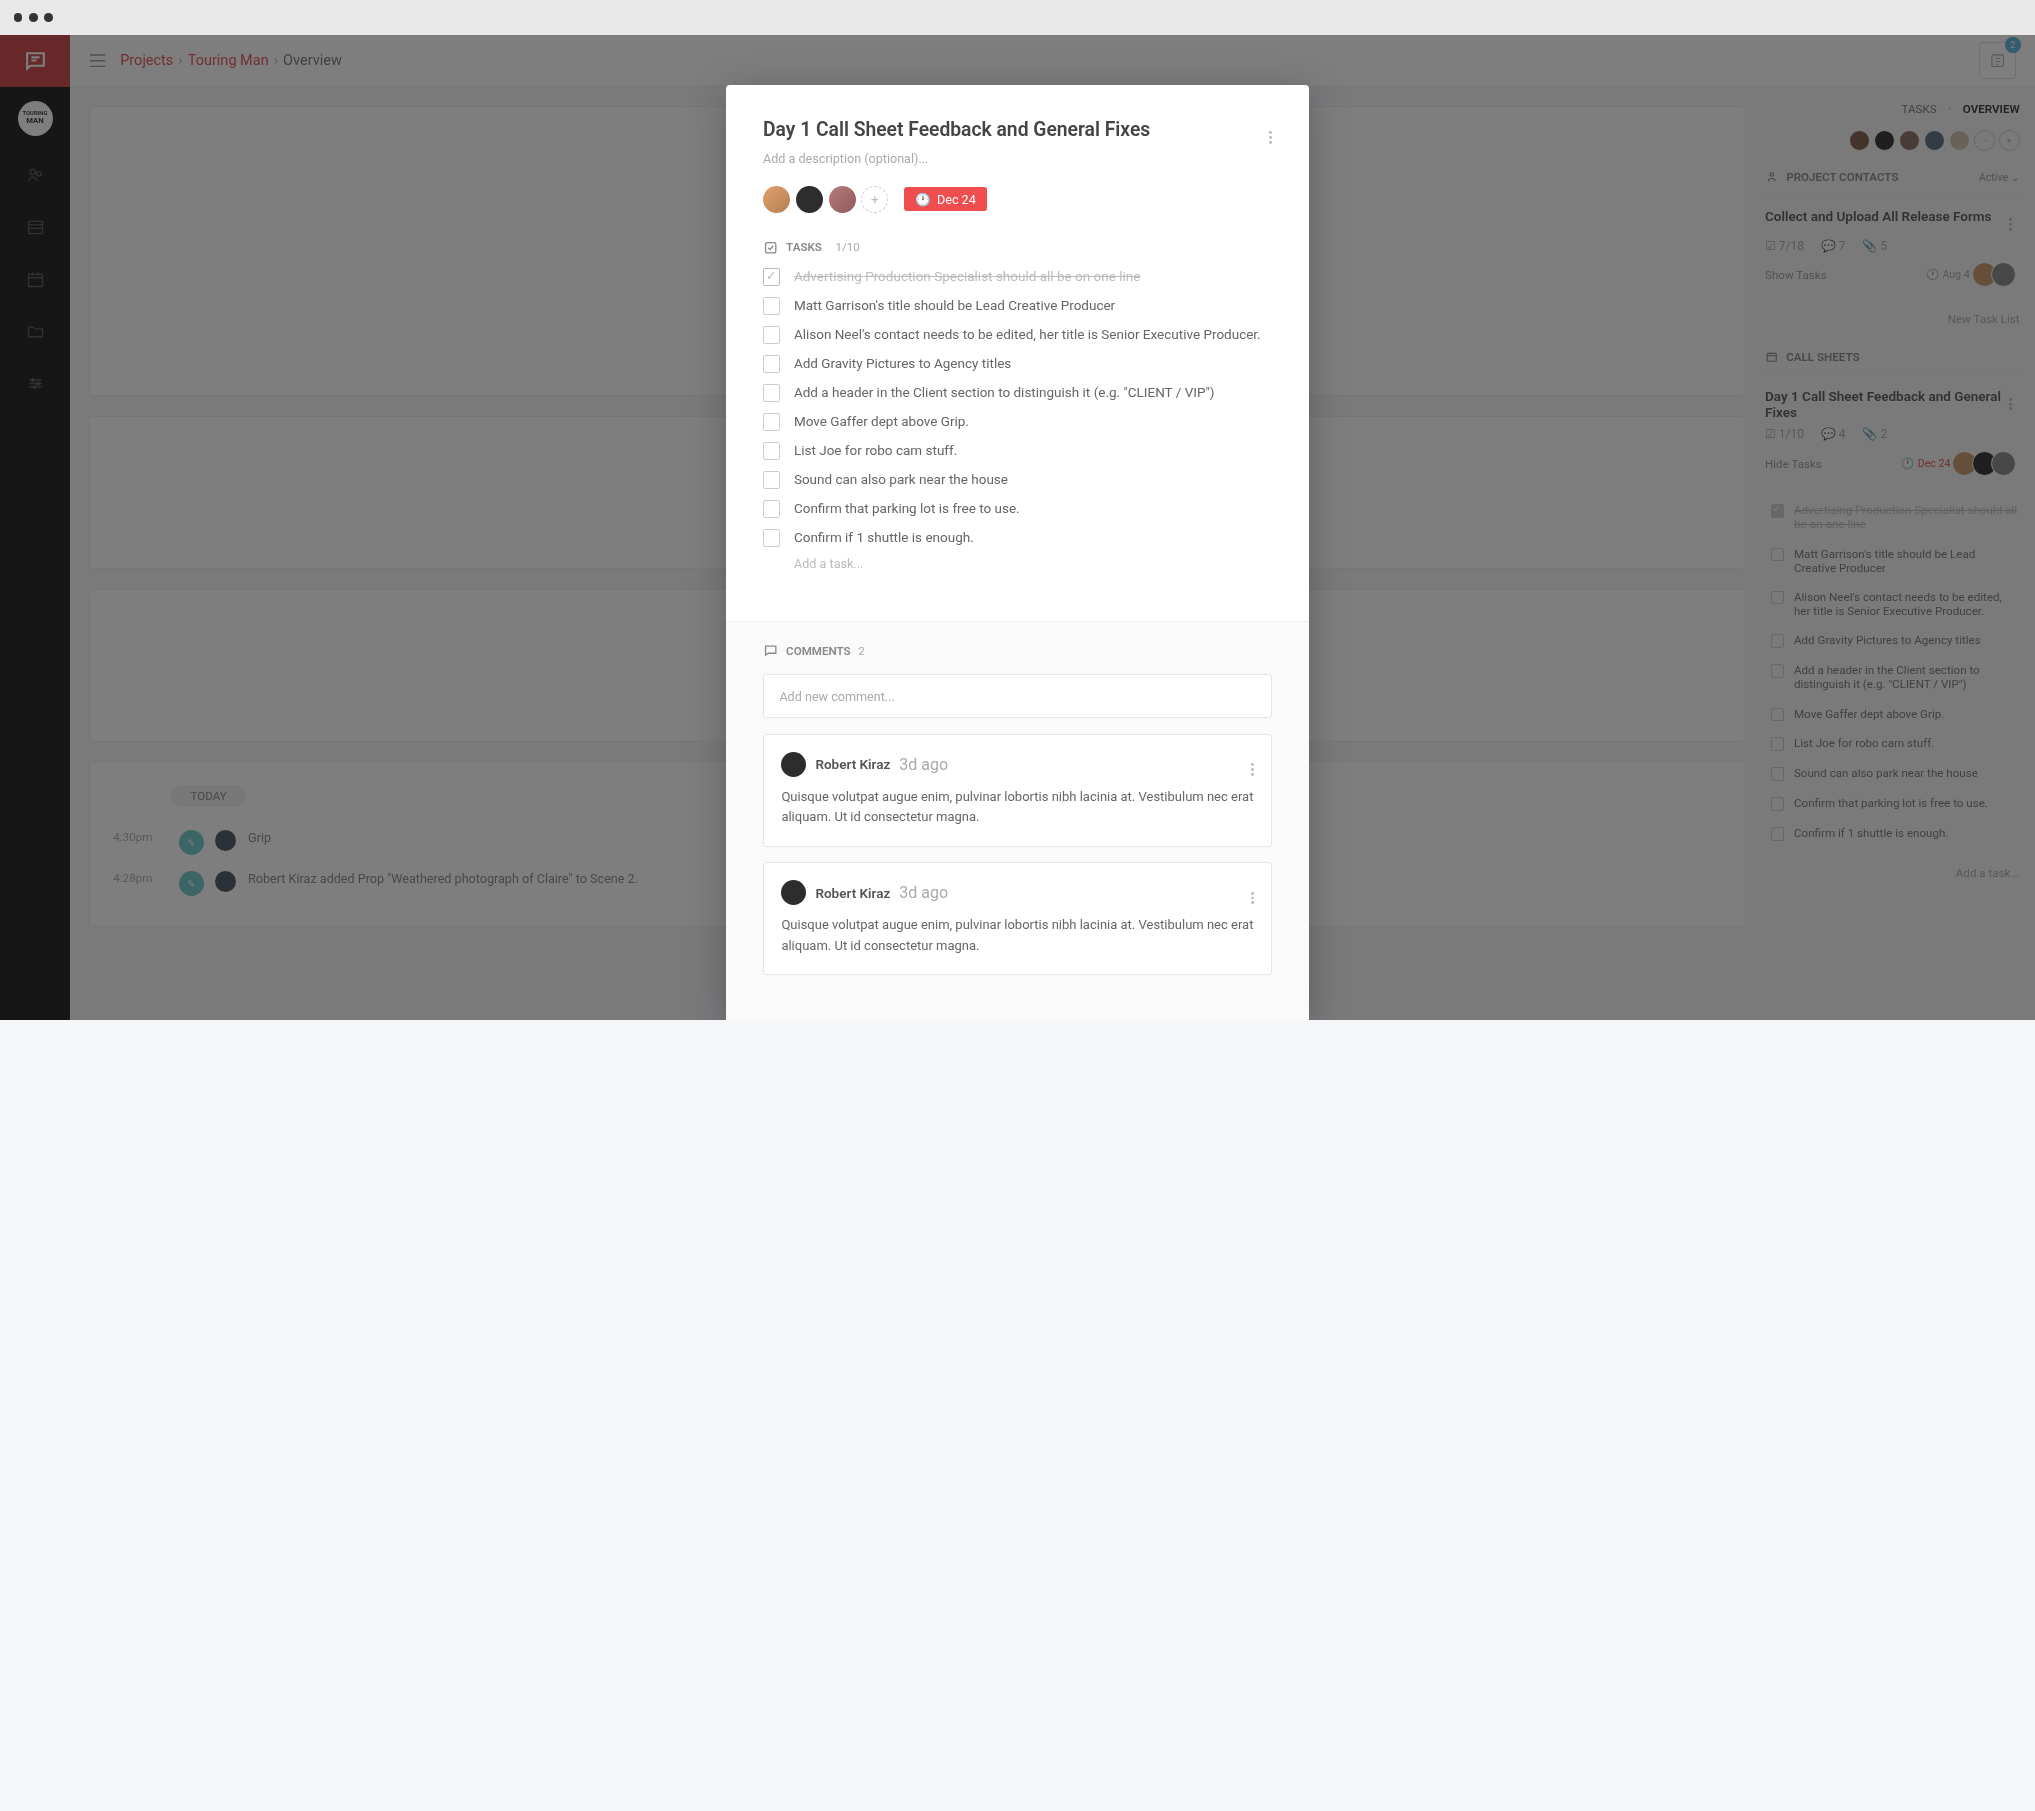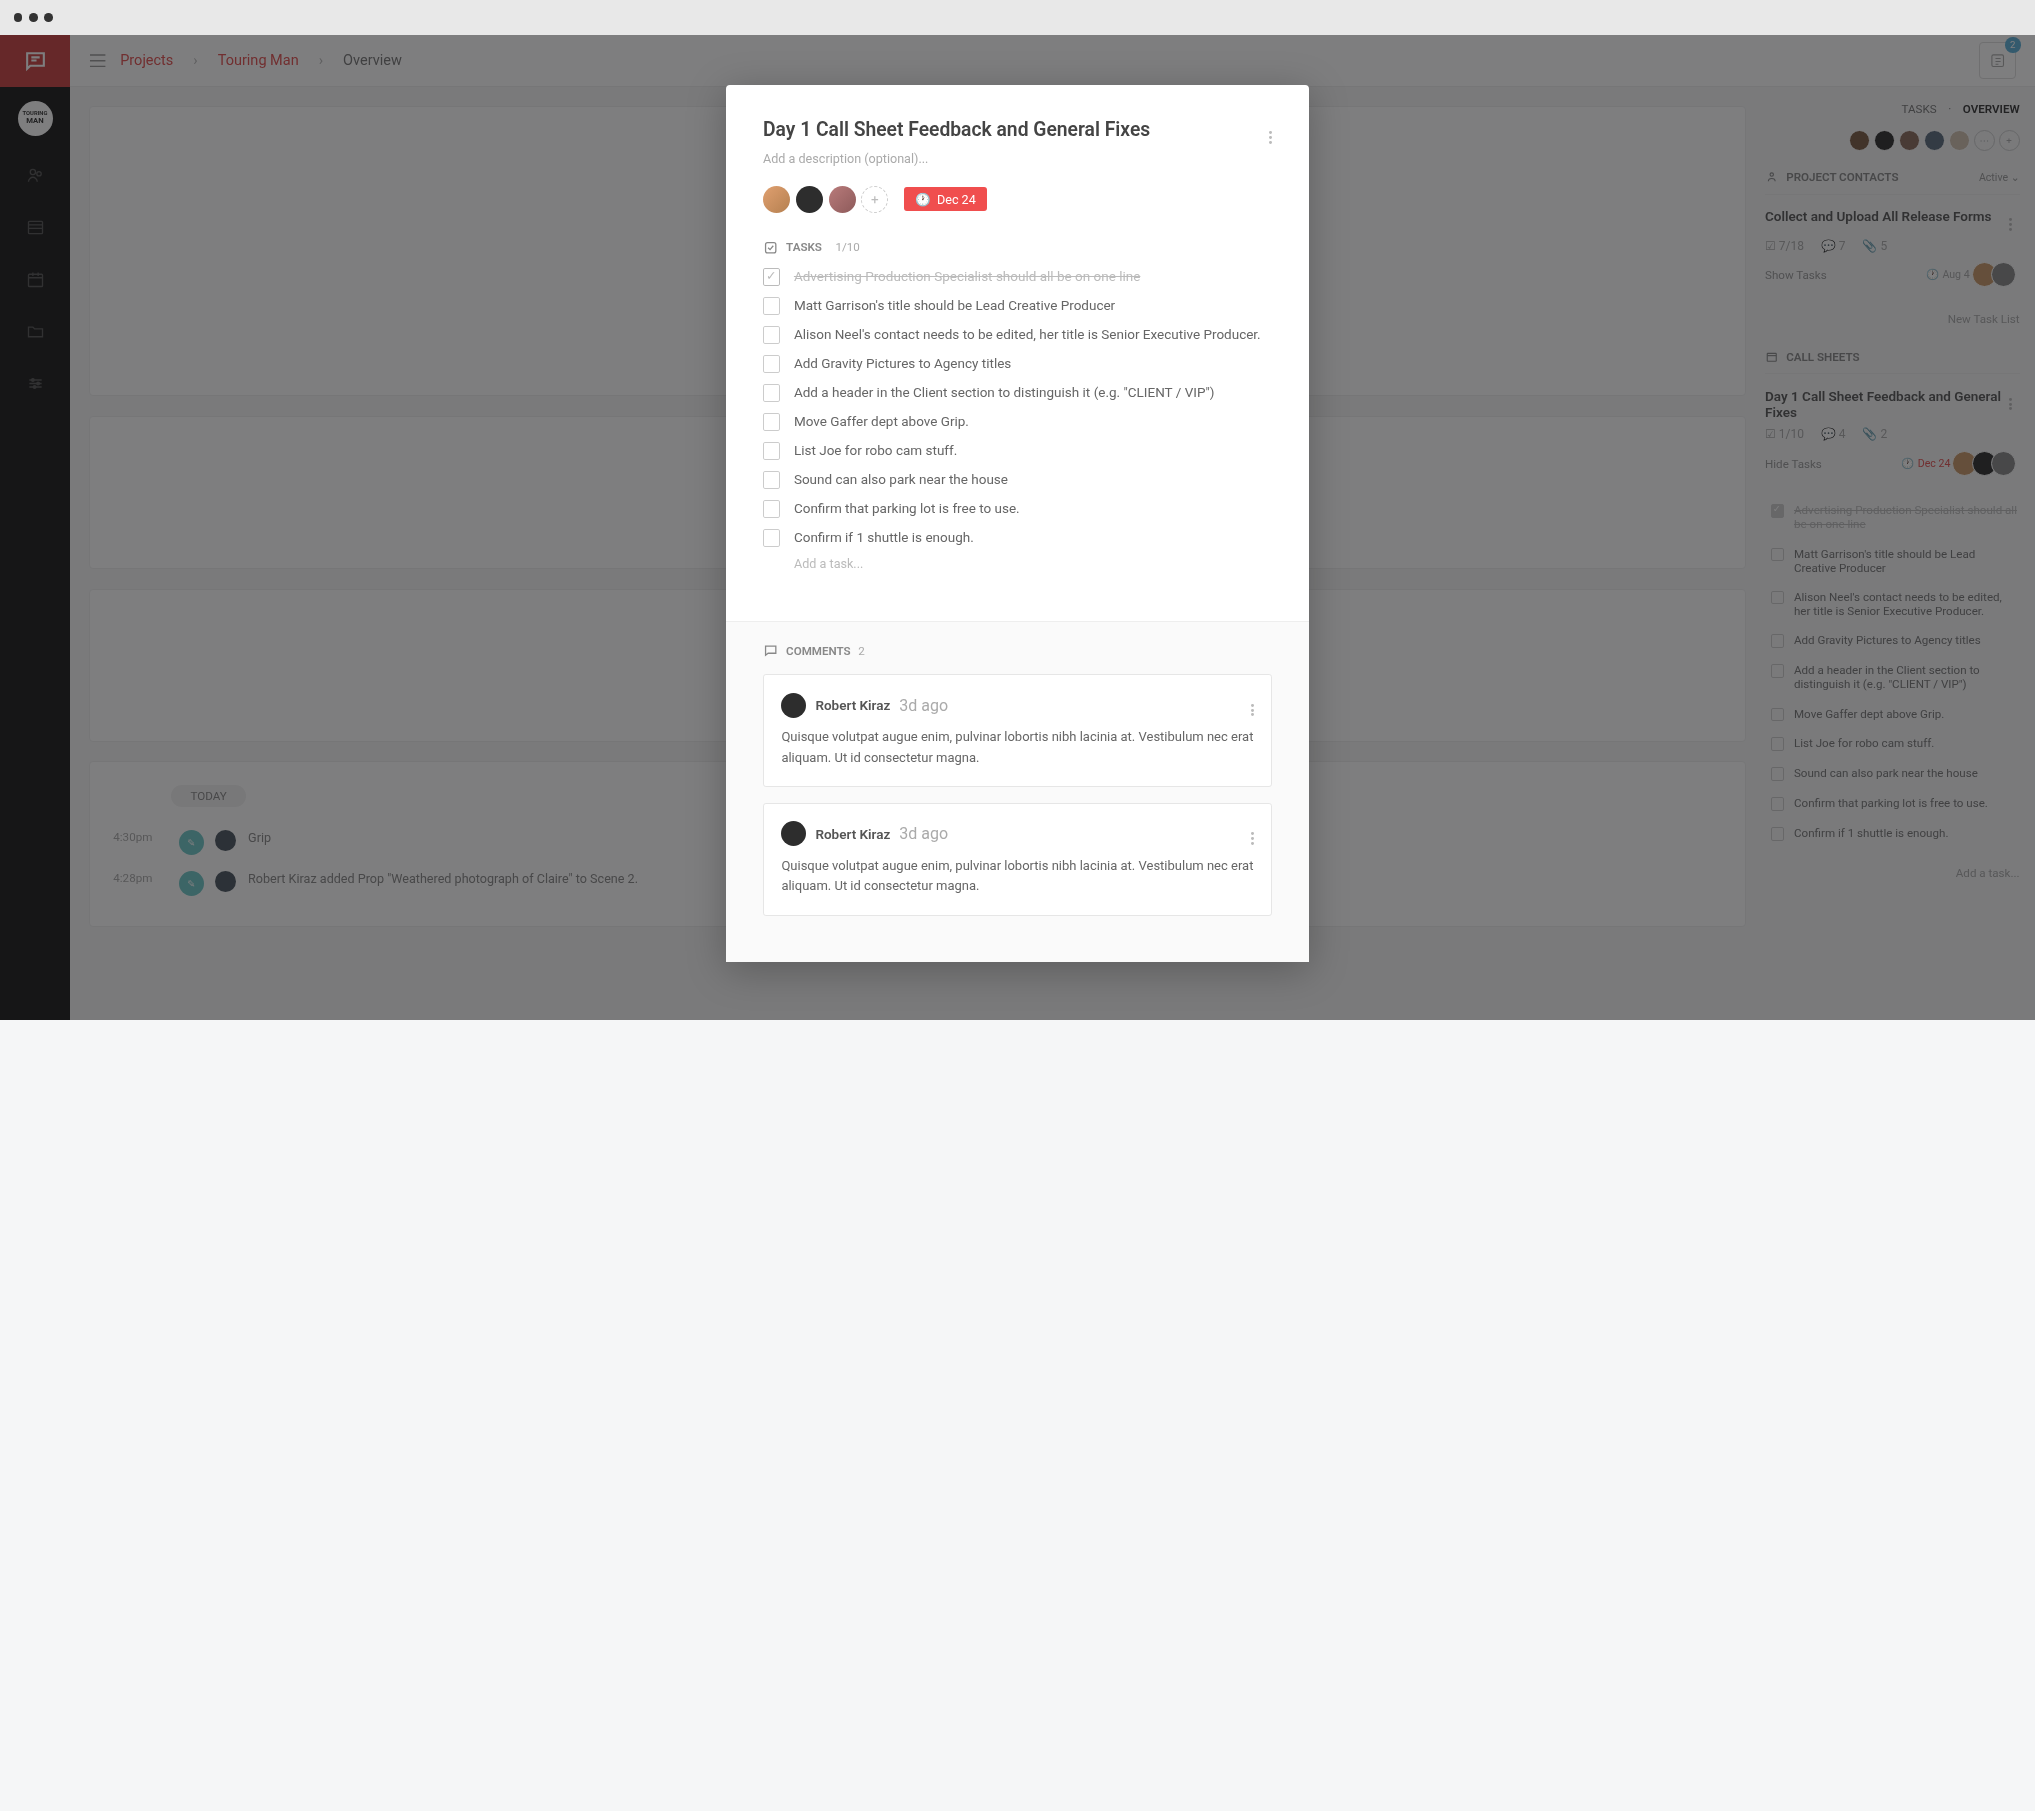--- a/index.html
+++ b/index.html
@@ -8,21 +8,21 @@
 .chrome-dot { width: 8.7px; height: 8.7px; border-radius: 50%; background: #333; }
 .app { display: flex; height: calc(1020px - 35px); position: relative; }
 .sidebar { width: 70px; background: #1a1a1a; display: flex; flex-direction: column; align-items: center; padding-top: 0; }
 .sidebar-logo { width: 70px; height: 52px; background: #c94141; display: flex; align-items: center; justify-content: center; color: #fff; }
 .sidebar-avatar { width: 35px; height: 35px; border-radius: 50%; background: #fff; margin-top: 13.5px; display:flex; align-items:center; justify-content:center; font-size:6.8px; color:#333; font-weight:700; flex-direction:column; line-height:1;}
 .sidebar-nav { margin-top: 29px; display: flex; flex-direction: column; gap: 31px; color: #555; }
 .sidebar-nav svg { width: 21px; height: 21px; }
 .main { flex: 1; display: flex; flex-direction: column; overflow: hidden; }
 .topbar { height: 52px; display: flex; align-items: center; padding: 0 19.3px; gap: 13.5px; border-bottom: 1px solid #eee; background:#fff; position:relative;}
 .hamburger { color: #999; }
-.crumbs { display: flex; align-items: center; gap: 20px; font-size: 14.5px; }
+.crumbs { display: flex; align-items: center; gap: 5px; font-size: 14.5px; }
 .crumb-link { color: #e25050; }
 .crumb-sep { color: #bbb; }
 .crumb-current { color: #777; }
 .topbar-right { margin-left:auto; position:relative;}
 .todo-btn { width:37px; height:37px; border:1px solid #ddd; border-radius:3.9px; display:flex; align-items:center; justify-content:center; color:#aaa; position:relative;}
 .todo-badge { position:absolute; top:-5.8px; right:-5.8px; width:15.4px; height:15.4px; border-radius:50%; background:#5bb0d8; color:#fff; font-size:9.7px; display:flex; align-items:center; justify-content:center;}
 .content-row { flex:1; display:flex; overflow:hidden; }
 .left-col { flex:1; padding: 19.3px; overflow-y:auto; display:flex; flex-direction:column; gap:19.3px;}
 .right-col { width: 270px; padding: 15.4px 15.4px 15.4px 0; overflow-y:auto;}
 .card { background:#fff; border-radius:3.9px; border:1px solid #eee; }
@@ -470,20 +470,21 @@
       <div class="modal-divider"></div>
 
       <div class="comments-section">
         <div class="comments-heading">
           <svg width="15.4" height="15.4" viewBox="0 0 24 24" fill="none" stroke="currentColor" stroke-width="2">
               <path d="M4 5h16v11H8l-4 3V5z"></path>
             </svg>
           <span>COMMENTS</span>
           <span class="count">2</span>
         </div>
+        <div class="comment-input">Add new comment...</div>
         <div id="modal-comments">
             <div class="comment-card">
               <div class="comment-head">
                 <div class="comment-avatar"></div>
                 <span class="comment-author">Robert Kiraz</span>
                 <span class="comment-time">3d ago</span>
                 <span class="comment-more"><span class="vdots">
                     <i></i>
                     <i></i>
                     <i></i>

